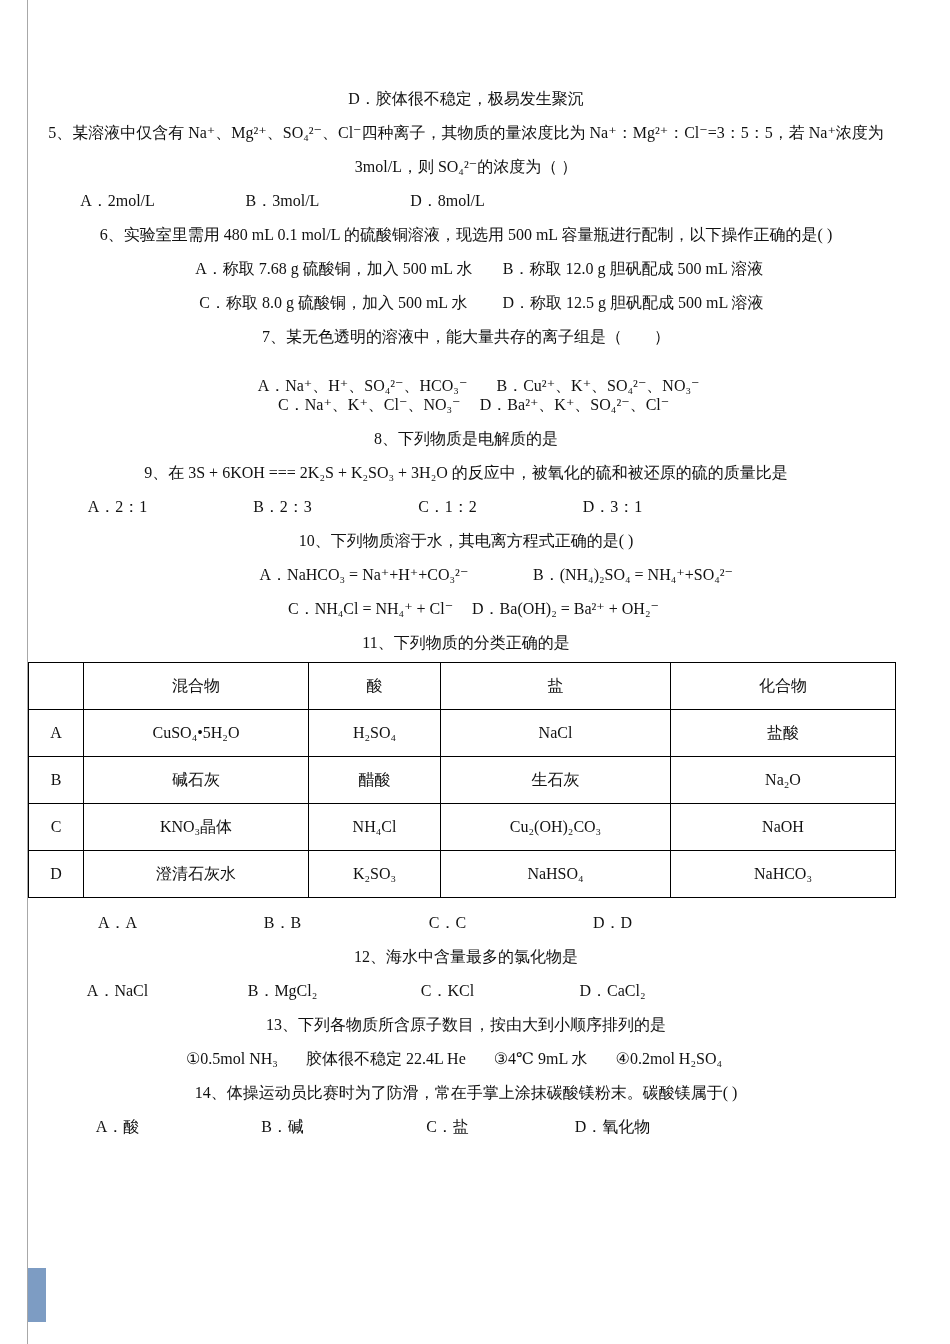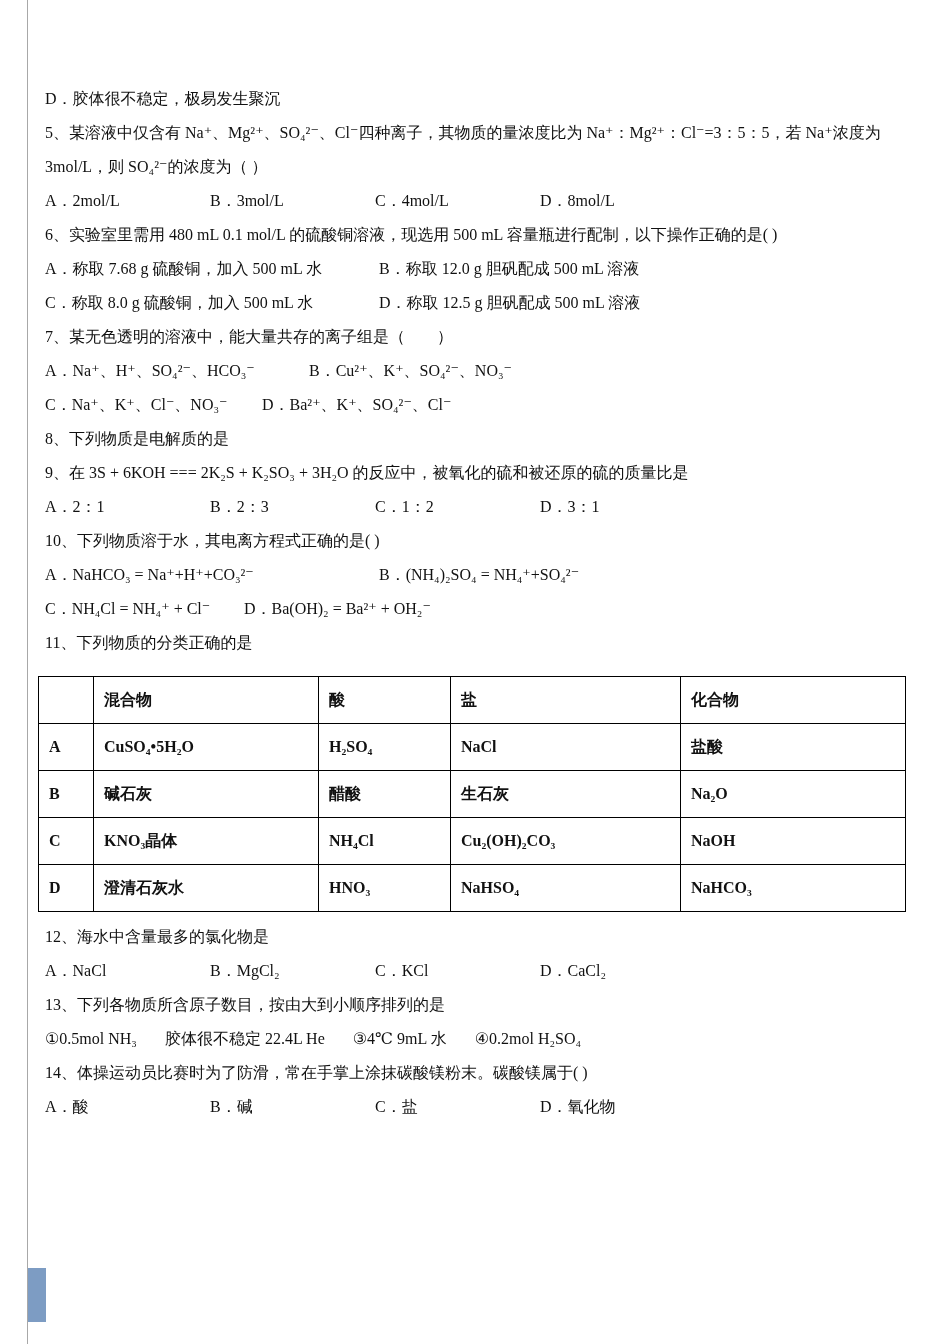--- a/index.html
+++ b/index.html
@@ -6,33 +6,33 @@
   html,body { width:950px; height:1344px; }
   body {
     background:#ffffff;
     color:#111111;
     font-family:"Liberation Serif","DejaVu Serif",serif;
     overflow:hidden;
     position:relative;
   }
   .left-rule { position:absolute; left:27px; top:0; width:1px; height:1344px; }
   .page-marker { position:absolute; left:28px; top:1268px; width:18px; height:54px; }
-  .content { position:absolute; left:45px; top:82px; width:862px; }
+  .content { position:absolute; left:35px; top:82px; width:862px;text-align:center; }
   .line { line-height:34px; height:34px; white-space:nowrap; font-size:16px; }
   .opts4 { display:flex; }
   .opts4 > span { flex:0 0 auto; width:165px; }
   .pair > span { display:inline-block; }
   .pa > span:first-child { width:330px; }
-  .pb > span:first-child { width:260px; }
+  .pb > span:first-child { width:260px;margin-top:15px; }
   .pc > span:first-child { width:213px; }
   .pd > span:first-child { width:195px; }
   .gap-inline > span { margin-right:26px; }
   .gap-items > span { margin-right:24px; }
   .gap-opts > span { margin-right:30px; }
-  table.cls { border-collapse:collapse; table-layout:fixed; margin:16px 0 8px -7px;font-weight:bold; }
+  table.cls { border-collapse:collapse; table-layout:fixed; margin:2px 0 8px -7px; }
   table.cls td {
     border:1px solid #000;
     height:47px;
     padding:0 10px;
     font-size:16px;
     vertical-align:middle;
     white-space:nowrap;
     overflow:hidden;
   }
   td.c0 { width:55px; }
@@ -49,21 +49,20 @@
 
 <div class="content">
 
   <div class="line">D．胶体很不稳定，极易发生聚沉</div>
 
   <div class="line">5、某溶液中仅含有 Na⁺、Mg²⁺、SO₄²⁻、Cl⁻四种离子，其物质的量浓度比为 Na⁺：Mg²⁺：Cl⁻=3：5：5，若 Na⁺浓度为</div>
   <div class="line">3mol/L，则 SO₄²⁻的浓度为（ ）</div>
   <div class="line opts4">
     <span>A．2mol/L</span>
     <span>B．3mol/L</span>
-    <span>C．4mol/L</span>
     <span>D．8mol/L</span>
   </div>
 
   <div class="line">6、实验室里需用 480 mL 0.1 mol/L 的硫酸铜溶液，现选用 500 mL 容量瓶进行配制，以下操作正确的是( )</div>
   <div class="line pair pa">
     <span>A．称取 7.68 g 硫酸铜，加入 500 mL 水</span>
     <span>B．称取 12.0 g 胆矾配成 500 mL 溶液</span>
   </div>
   <div class="line pair pa">
     <span>C．称取 8.0 g 硫酸铜，加入 500 mL 水</span>
@@ -128,27 +127,33 @@
     <tr>
       <td class="c0">C</td>
       <td class="c1">KNO₃晶体</td>
       <td class="c2">NH₄Cl</td>
       <td class="c3">Cu₂(OH)₂CO₃</td>
       <td class="c4">NaOH</td>
     </tr>
     <tr>
       <td class="c0">D</td>
       <td class="c1">澄清石灰水</td>
-      <td class="c2">HNO₃</td>
+      <td class="c2">K₂SO₃</td>
       <td class="c3">NaHSO₄</td>
       <td class="c4">NaHCO₃</td>
     </tr>
   </tbody>
     </table>
 
+  <div class="line opts4">
+    <span>A．A</span>
+    <span>B．B</span>
+    <span>C．C</span>
+    <span>D．D</span>
+  </div>
 
   <div class="line">12、海水中含量最多的氯化物是</div>
   <div class="line opts4">
     <span>A．NaCl</span>
     <span>B．MgCl₂</span>
     <span>C．KCl</span>
     <span>D．CaCl₂</span>
   </div>
 
   <div class="line">13、下列各物质所含原子数目，按由大到小顺序排列的是</div>

